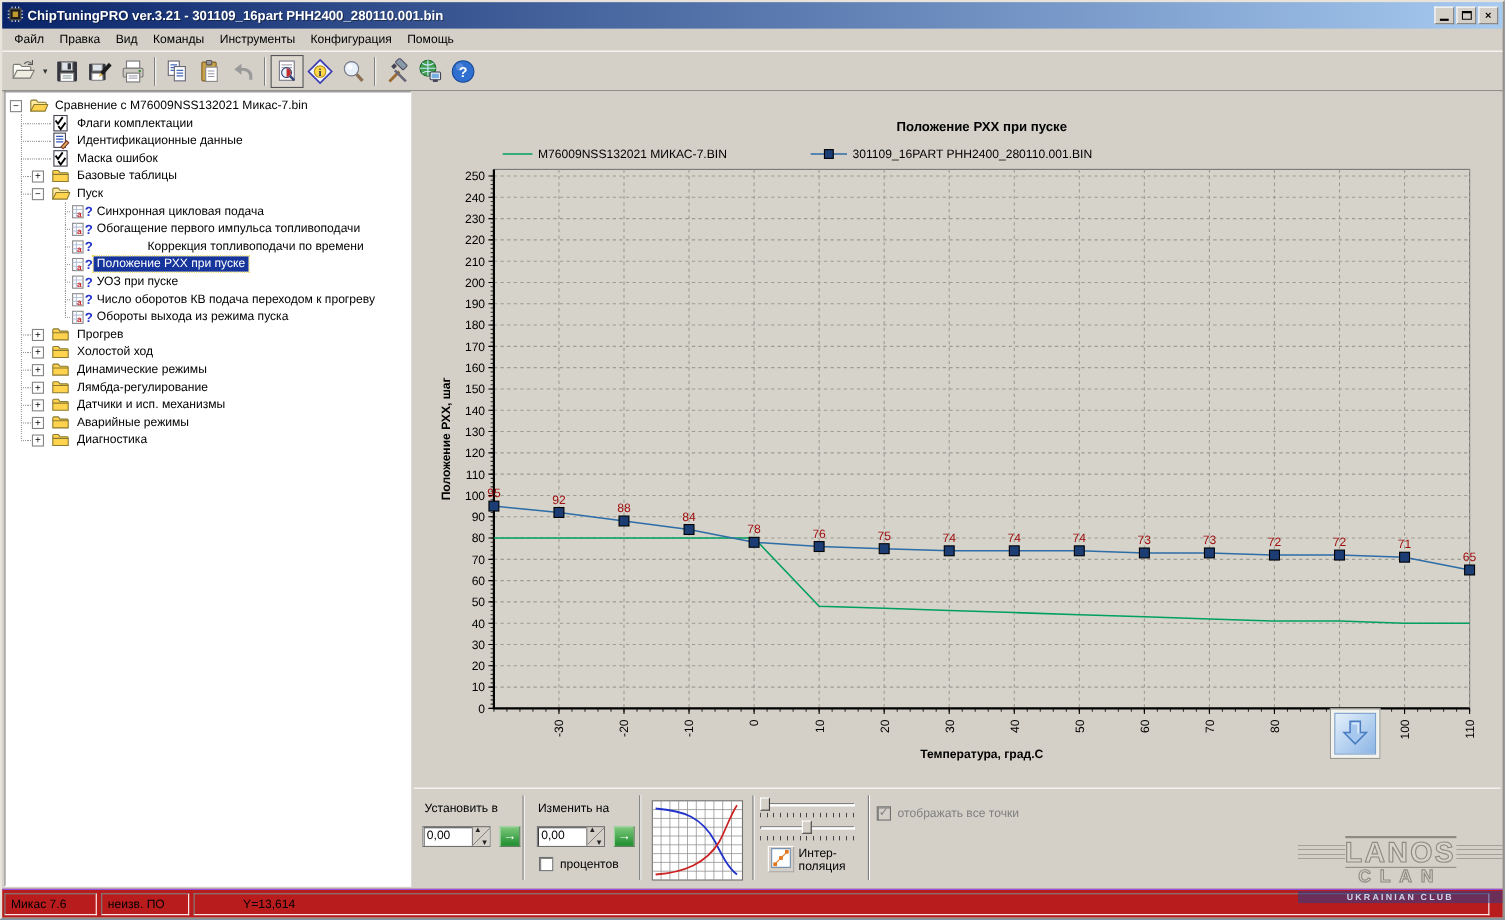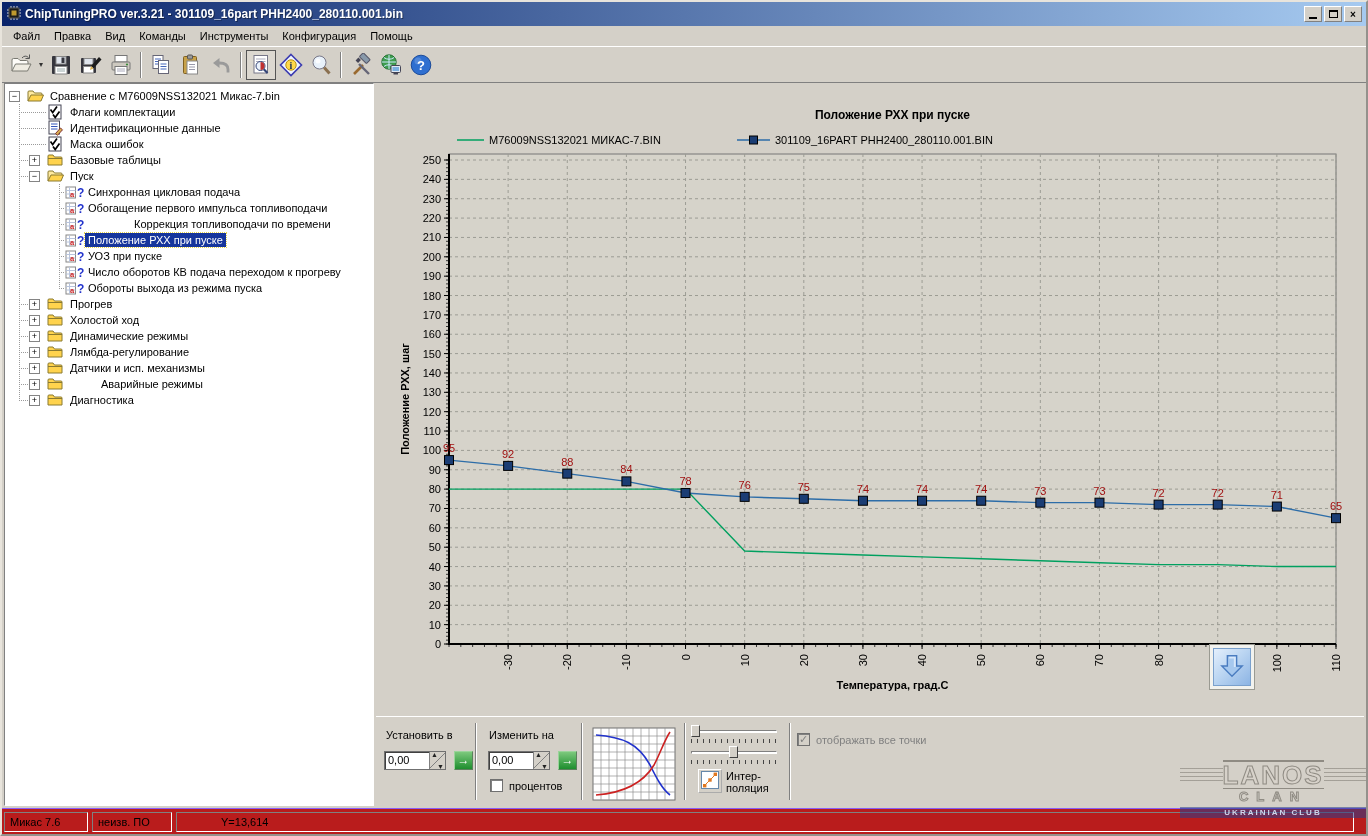--- a/index.html
+++ b/index.html
@@ -108,21 +108,21 @@
 
   
   #watermark { position:absolute; left:1178px; top:758px; width:186px; text-align:center;
     color:rgba(150,146,138,0.9); pointer-events:none; }
   #watermark .wm-main { font-size:26px; font-weight:bold; letter-spacing:2px; line-height:26px;
     color:rgba(216,212,204,0.55); -webkit-text-stroke:1px #8f8b83;
     border-top:2px double #8f8b83; border-bottom:1px solid #8f8b83; }
   #watermark .wm-row { display:flex; align-items:center; }
   #watermark .wm-wing { flex:1; height:14px;
     background:repeating-linear-gradient(to bottom,#8f8b83 0 1px,transparent 1px 4px); opacity:.7; }
-  #watermark .wm-clan { font-size:13px; letter-spacing:8px; font-weight:bold; padding:0 4px;
+  #watermark .wm-clan { font-size:16px; letter-spacing:8px; font-weight:bold; padding:0 4px;
     color:rgba(216,212,204,0.4); -webkit-text-stroke:1px #8f8b83; }
   #watermark .wm-club { margin-top:3px; font-size:8px; letter-spacing:2px; font-weight:bold;
     background:rgba(42,62,140,0.55); color:#cfd6ea; padding:1px 0; }
 </style>
 </head>
 <body>
 
 <div id="app">
 
   <div id="titlebar">
@@ -461,21 +461,21 @@
               </svg></span>
             <span class="tlabel" style="left: 62px;">Датчики и исп. механизмы</span>
           </div>
           <div class="trow">
             <div class="stub" style="left: 14px; width: 10px;"></div>
             <div class="toggle" style="left: 24px;">+</div>
             <span class="ticon" style="left: 42px;"><svg width="17" height="16" viewBox="0 0 17 16">
                 <path d="M1 13 V4 q0-1 1-1 h4 l1.5 2 H14 q1 0 1 1 v7 Z" fill="#ffd34d" stroke="#8a7a30"></path>
                 <path d="M1 6.5 h14" stroke="#8a7a30"></path>
               </svg></span>
-            <span class="tlabel" style="left: 62px; margin-left: 31px;">Аварийные режимы</span>
+            <span class="tlabel" style="left: 62px;">Аварийные режимы</span>
           </div>
           <div class="trow">
             <div class="stub" style="left: 14px; width: 10px;"></div>
             <div class="toggle" style="left: 24px;">+</div>
             <span class="ticon" style="left: 42px;"><svg width="17" height="16" viewBox="0 0 17 16">
                 <path d="M1 13 V4 q0-1 1-1 h4 l1.5 2 H14 q1 0 1 1 v7 Z" fill="#ffd34d" stroke="#8a7a30"></path>
                 <path d="M1 6.5 h14" stroke="#8a7a30"></path>
               </svg></span>
             <span class="tlabel" style="left: 62px;">Диагностика</span>
           </div>

